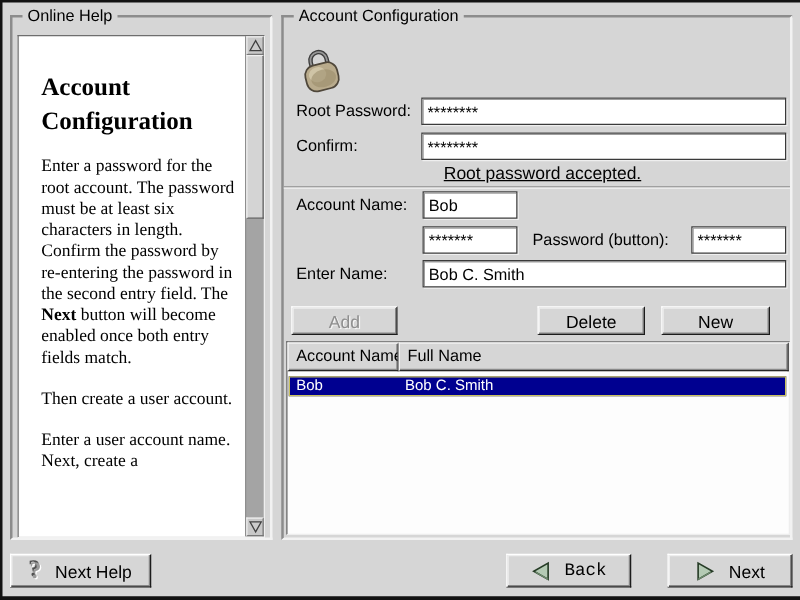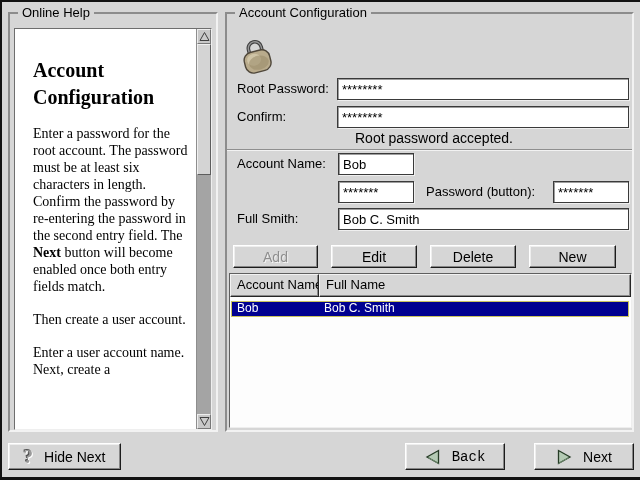--- a/index.html
+++ b/index.html
@@ -60,21 +60,21 @@
 
   
   .flabel { position:absolute; font-size:13px; height:22px; line-height:22px; white-space:nowrap; }
   .entry {
     position:absolute; box-sizing:border-box; height:22px; background:#fff;
     border:1px solid #3a3a3a; border-radius:0;
     box-shadow:inset 1px 1px 0 #9e9e9e, 1px 1px 0 #efefef;
     font-family:"Liberation Sans", sans-serif; font-size:13px; color:#000;
     padding:0 4px; margin:0; outline:none;
   }
-  #status-msg { position:absolute; left:128px; top:116px; font-size:14px; }
+  #status-msg { position:absolute; left:128px; top:116px; font-size:14px;text-decoration:underline; }
   .sep {
     position:absolute; left:0; top:135px; width:405px; height:0;
     border-top:1px solid #8f8f8f; border-bottom:1px solid #f2f2f2;
   }
 
   
   .btn {
     position:absolute; box-sizing:border-box; background:#d6d6d6;
     border:1px solid; border-color:#ffffff #1c1c1c #1c1c1c #ffffff;
     box-shadow:inset -1px -1px 0 #868686, inset 1px 1px 0 #eeeeee;
@@ -178,43 +178,42 @@
 
     <div class="sep"></div>
 
     <span class="flabel" style="left:10px; top:139px;">Account Name:</span>
     <input class="entry" style="left: 111px; top: 139px; width: 76px;" type="text" value="Bob">
 
     <input class="entry" style="left: 111px; top: 167px; width: 76px;" type="text" value="*******">
     <span class="flabel" style="left:199px; top:167px;">Password (button):</span>
     <input class="entry" style="left: 326px; top: 167px; width: 76px;" type="text" value="*******">
 
-    <span class="flabel" style="left:10px; top:194px;">Full Smith:</span>
+    <span class="flabel" style="left:10px; top:194px;">Enter Name:</span>
     <input class="entry" style="left: 111px; top: 194px; width: 291px;" type="text" value="Bob C. Smith">
 
     <button class="btn row-btn" style="left:6px; width:85px;" disabled="">Add</button>
-    <button class="btn row-btn" style="left:104px; width:86px;">Edit</button>
     <button class="btn row-btn" style="left:203px; width:86px;">Delete</button>
     <button class="btn row-btn" style="left:302px; width:87px;">New</button>
 
     <div id="user-table">
       <div class="thead">
         <div class="th th-account">Account Name</div>
         <div class="th th-fullname">Full Name</div>
       </div>
       <div class="trow-selected">
         <span class="tc-account">Bob</span>
         <span class="tc-fullname">Bob C. Smith</span>
       </div>
     </div>
   </div>
 
   <button id="hide-help-btn" class="btn">
     <span class="qmark icon">?</span>
-    <span>Hide Next</span>
+    <span>Next Help</span>
   </button>
 
   <button id="back-btn" class="btn">
     <svg class="icon" width="16" height="16" viewBox="0 0 16 16">
         <polygon points="13.5,1.5 13.5,14.5 2,8" fill="#b4cab4" stroke="#263c26" stroke-width="1.3"></polygon>
         <line x1="13.5" y1="14.5" x2="3.5" y2="8.8" stroke="#6f8b6f" stroke-width="1"></line>
       </svg>
     <span>Back</span>
   </button>
 

